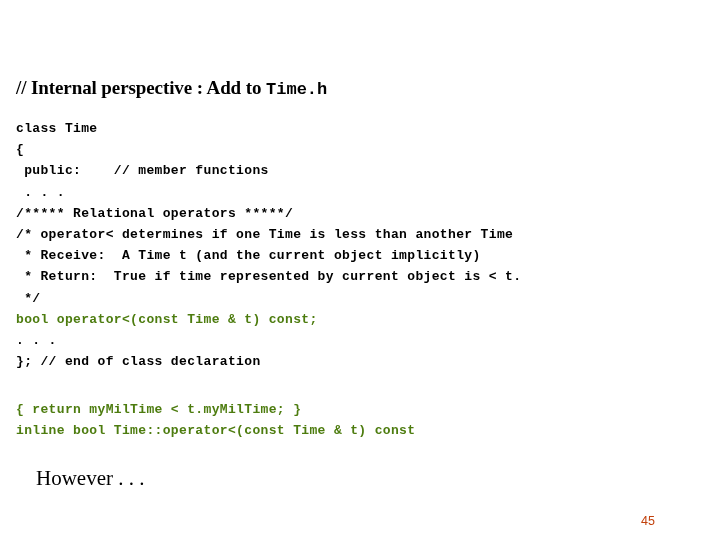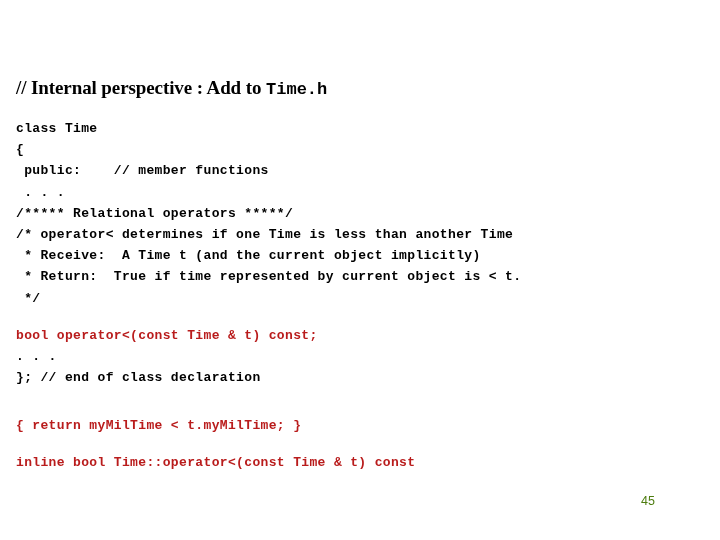--- a/index.html
+++ b/index.html
@@ -59,57 +59,57 @@
   }
   .code-inline {
     top: 399px;
     color: #cd6d6d;
   }
   .code-line {
     display: block;
     white-space: pre;
   }
   .code-line.red {
-    color: #b91c1c;
-    margin-top: 16px;
+    color: #4d7c0f;
   }
 
   
   .however {
     position: absolute;
     left: 36px;
     top: 466px;
     font-family: "Liberation Serif", serif;
     font-weight: normal;
     font-size: 21px;
     line-height: 24px;
     color: #000000;
     white-space: pre;
   }
 
   
   .page-number {
     position: absolute;
     left: 641px;
-    top: 494px;
+    top: 514px;
     font-family: "Liberation Sans", sans-serif;
     font-weight: normal;
     font-size: 12.5px;
     line-height: 15px;
-    color: #4d7c0f;
+    color: #c2410c;
     white-space: pre;
   }
 </style>
 </head>
 <body>
 
 <div class="slide">
 
   <div class="slide-heading"><span>// Internal perspective : Add to </span><span class="mono">Time.h</span></div>
 
   <div class="code-block code-class" id="class-code"><span class="code-line">class Time</span><span class="code-line">{</span><span class="code-line"> public:    // member functions</span><span class="code-line"> . . .</span><span class="code-line">/***** Relational operators *****/</span><span class="code-line">/* operator&lt; determines if one Time is less than another Time</span><span class="code-line"> * Receive:  A Time t (and the current object implicitly)</span><span class="code-line"> * Return:  True if time represented by current object is &lt; t.</span><span class="code-line"> */</span><span class="code-line red">bool operator&lt;(const Time &amp; t) const;</span><span class="code-line">. . .</span><span class="code-line">}; // end of class declaration</span></div>
 
   <div class="code-block code-inline" id="inline-code"><span class="code-line red">{ return myMilTime &lt; t.myMilTime; }</span><span class="code-line red">inline bool Time::operator&lt;(const Time &amp; t) const</span></div>
 
+  <div class="however">However . . .</div>
 
   <div class="page-number">45</div>
 
 </div>
 
 </body></html>

